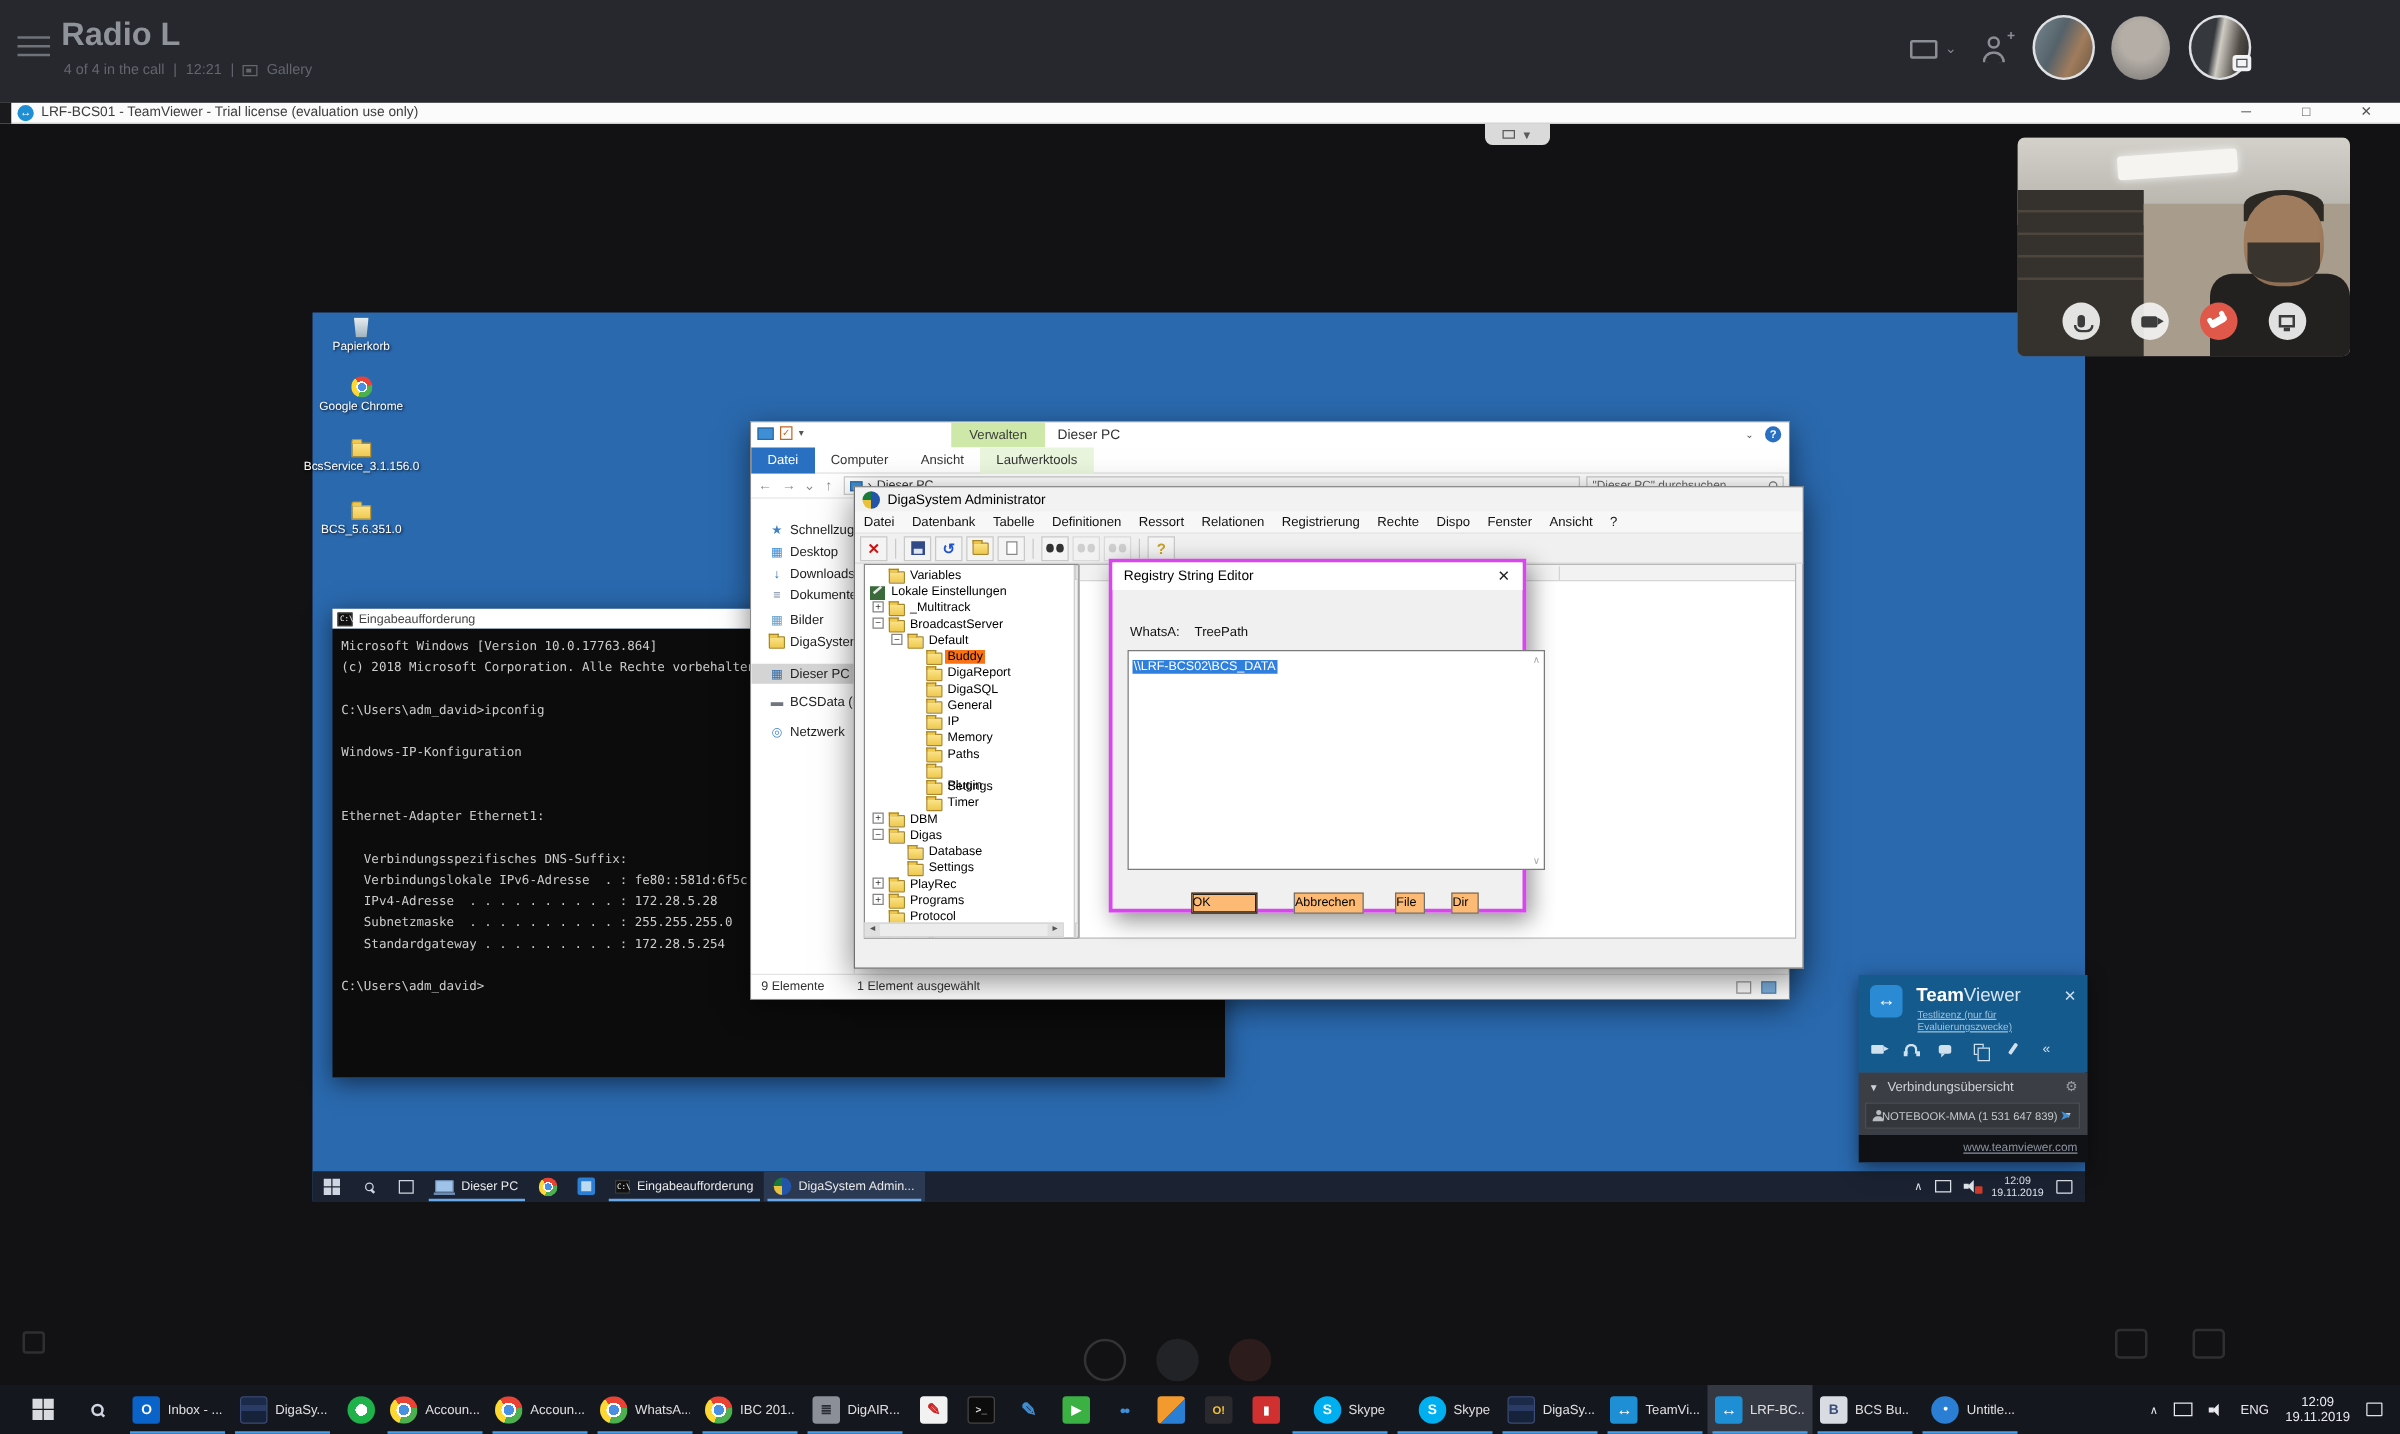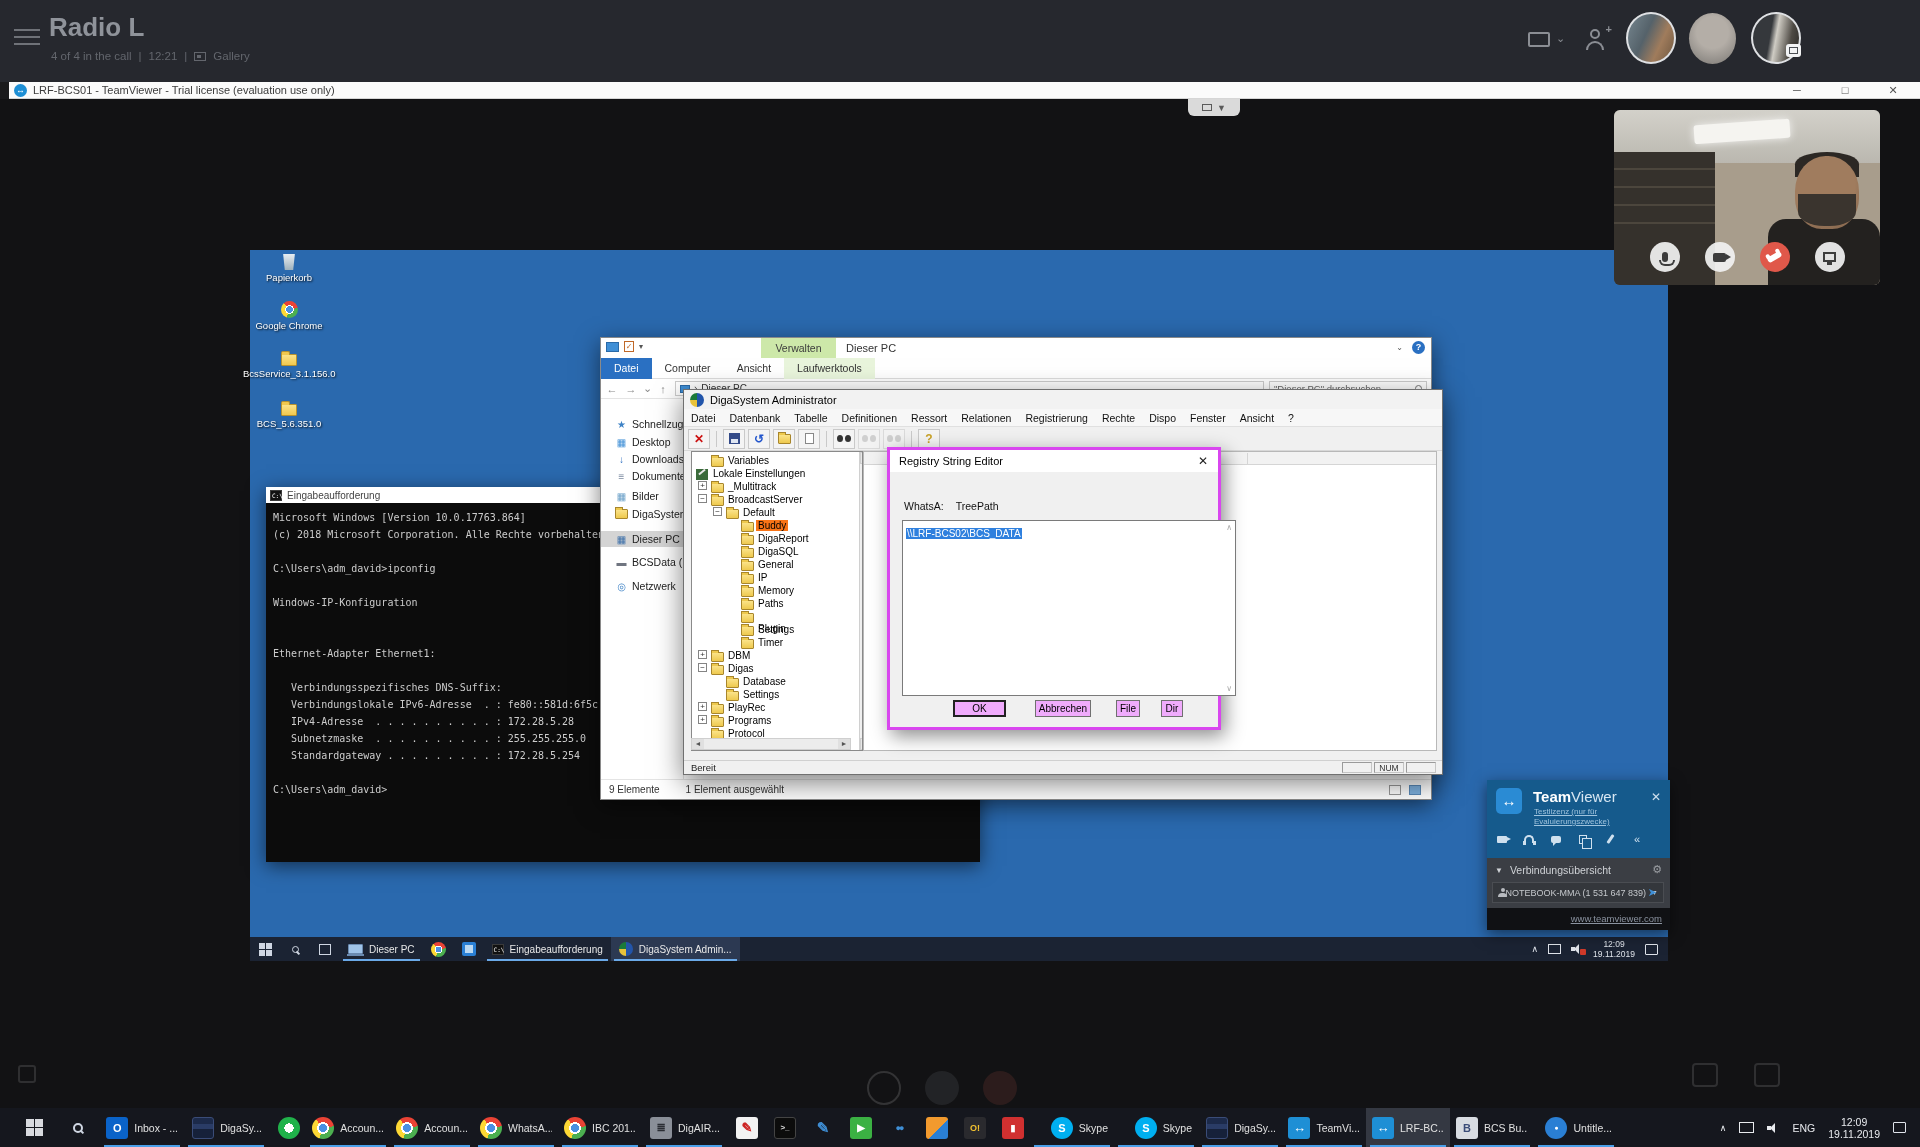--- a/index.html
+++ b/index.html
@@ -155,21 +155,21 @@
   #ad-status .cell { width:30px; height:11px; border:1px solid #c5c5c5; border-top-color:#9a9a9a; border-left-color:#9a9a9a; font-size:8.5px; text-align:center; line-height:11px; color:#333; }
   
   #dialog { position:absolute; left:887px; top:447px; width:334px; height:283px; background:#f0f0f0; border:3px solid #d946ef; z-index:40; box-shadow:4px 6px 18px rgba(0,0,0,.45); }
   #dlg-titlebar { position:relative; height:22px; background:#ffffff; display:flex; align-items:center; padding-left:9px; }
   #dlg-title-text { font-size:11px; color:#000; }
   #dlg-close { position:absolute; right:0; top:0; width:30px; height:22px; text-align:center; line-height:22px; font-size:12px; color:#222; cursor:pointer; }
   #dlg-entry { position:absolute; left:14px; top:50px; font-size:10.5px; color:#111; display:flex; gap:12px; }
   #dlg-textarea { position:absolute; left:12px; top:70px; width:334px; height:176px; background:#fff; border:1px solid #7a7a7a; padding:2px 3px; cursor:text; }
   #dlg-value { display:inline-block; background:#2f80de; color:#fff; font-size:10px; padding:0 1px; font-family:"Liberation Sans",sans-serif; }
   .dlg-scroll-arr { position:absolute; right:3px; font-size:8px; color:#aaa; }
-  .dlg-btn { position:absolute; top:250px; height:17px; background:#f0abfc; border:1px solid #707070; font-size:10px; color:#000; text-align:center; line-height:15px; cursor:pointer; }
+  .dlg-btn { position:absolute; top:264px; height:17px; background:#fdba74; border:1px solid #707070; font-size:10px; color:#000; text-align:left; line-height:15px; cursor:pointer; }
   .dlg-btn.default { border:1px solid #222; box-shadow:0 0 0 1px #222 inset; }
   
   #tv-panel { position:absolute; left:1487px; top:780px; width:183px; height:150px; z-index:50; box-shadow:0 4px 14px rgba(0,0,0,.5); }
   #tvp-header { position:relative; height:78px; background:#155a8c; }
   #tvp-logo { position:absolute; left:9px; top:8px; width:26px; height:26px; background:#2a8bd4; border-radius:5px; color:#fff; font-weight:bold; font-size:15px; text-align:center; line-height:26px; }
   #tvp-brand { position:absolute; left:46px; top:8px; font-size:15px; color:#fff; }
   #tvp-brand .light { font-weight:normal; color:#d7e6f2; }
   #tvp-brand .bold { font-weight:bold; }
   #tvp-close { position:absolute; right:9px; top:10px; color:#cfe0ee; font-size:12px; cursor:pointer; }
   #tvp-license { position:absolute; left:47px; top:27px; font-size:8px; color:#9fc3dd; line-height:10px;text-decoration:underline; }
@@ -614,28 +614,20 @@
       <div class="tree-row" style="top: 288px;">
         <span class="tree-exp" style="left: 6px; top: 1px;">+</span>
         <span class="i-folder-sm tree-glyph" style="left: 19px; top: 1px;"></span>
         <span class="tree-lbl" style="left: 34px;">SingleTrack</span>
       </div>
     </div>
   <div id="ad-hscroll">
     <span class="arr" style="left:0;">◄</span>
     <span class="arr" style="right:0;">►</span>
   </div>
-  <div id="ad-status">
-    <span class="lft">Bereit</span>
-    <span class="cells">
-      <span class="cell"></span>
-      <span class="cell">NUM</span>
-      <span class="cell"></span>
-    </span>
-  </div>
 </div>
 
 <div id="dialog">
   <div id="dlg-titlebar">
     <span id="dlg-title-text">Registry String Editor</span>
     <span id="dlg-close">✕</span>
   </div>
   <div id="dlg-entry">
     <span>WhatsA:</span>
     <span>TreePath</span>

